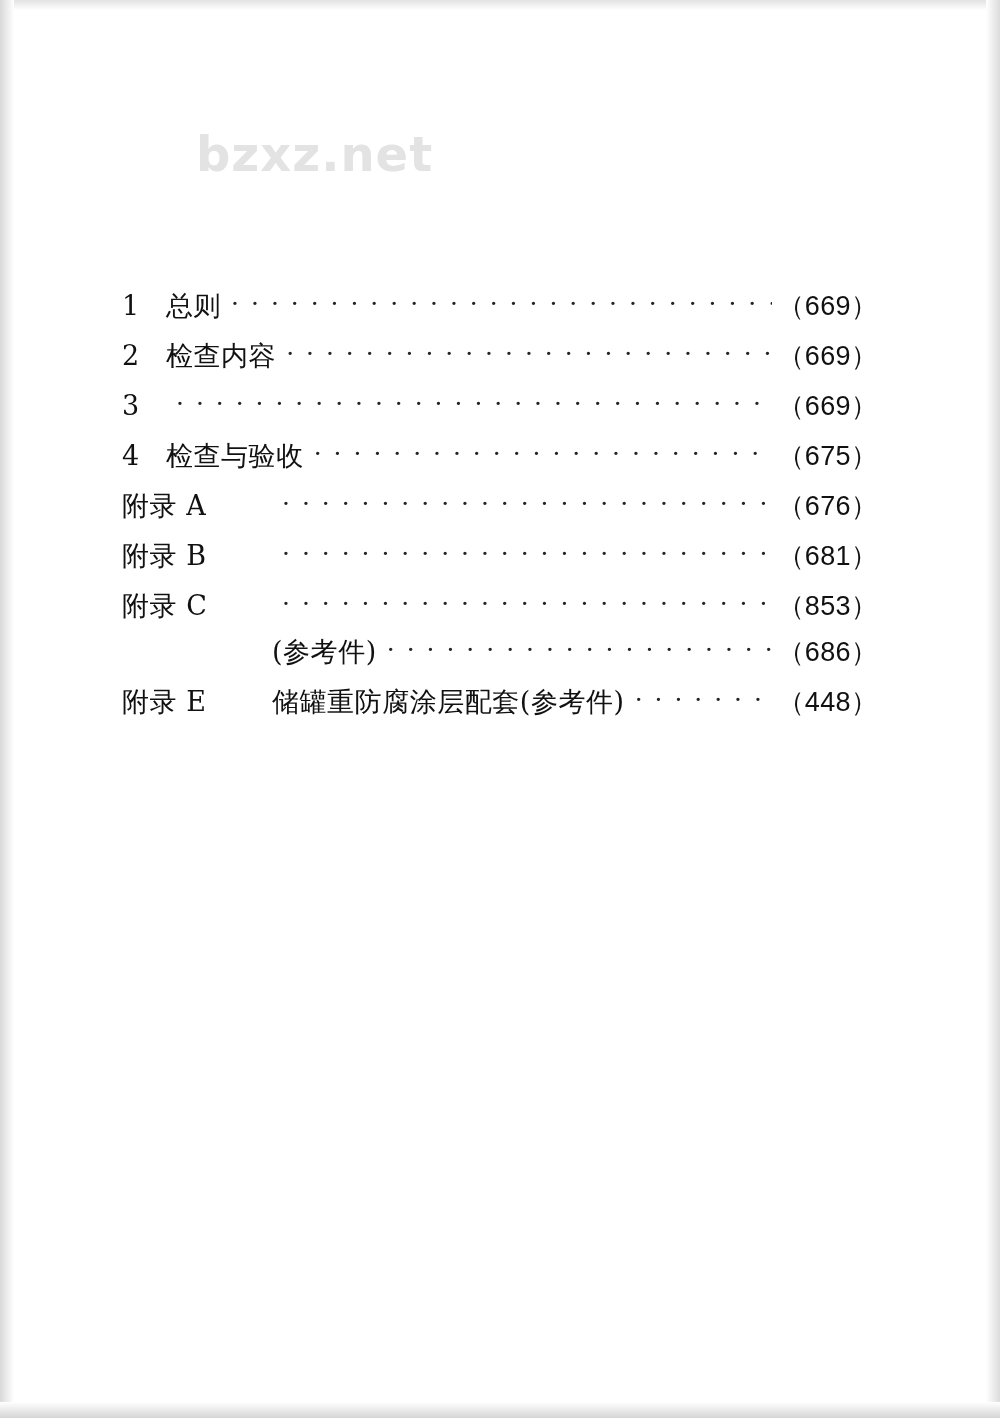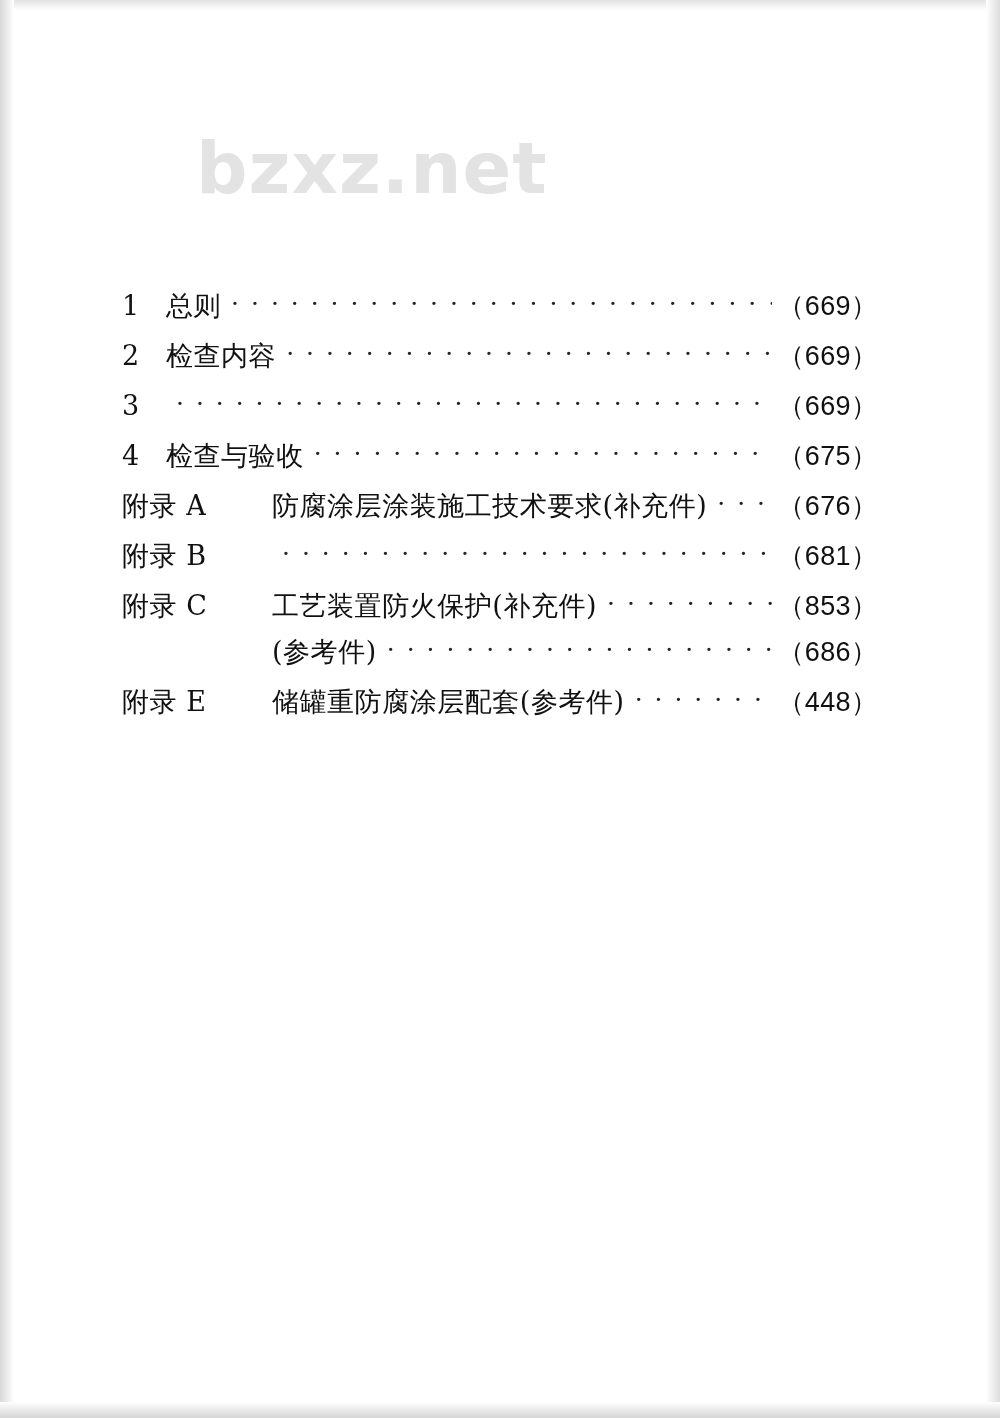--- a/index.html
+++ b/index.html
@@ -42,21 +42,21 @@
     left: 0; bottom: 0;
     width: 100%; height: 16px;
     background: linear-gradient(to top, #d5d5d5 0%, #ffffff 100%);
   }
 
   .watermark {
     position: absolute;
     left: 196px;
     top: 126px;
     font-family: "DejaVu Sans", "Liberation Sans", sans-serif;
-    font-size: 72px;
+    font-size: 48px;
     font-weight: bold;
     color: #e3e3e3;
     letter-spacing: 1px;
     user-select: none;
     white-space: nowrap;
   }
 
   .doc-title {
     position: absolute;
     left: 0;
@@ -161,32 +161,30 @@
         <span class="page-no">（669）</span>
       </div>
       <div class="toc-entry">
         <span class="num">4</span>
         <span class="label">检查与验收</span>
         <span class="leader">· · · · · · · · · · · · · · · · · · · · · · · · · · · · · · · · · · · · · · · · · · · · · · · · · · · · · · · · · · · · · · · · · · · · · · · · · · · · · · · · · · · · · · · · · ·</span>
         <span class="page-no">（675）</span>
       </div>
       <div class="toc-entry">
         <span class="appx">附录 A</span>
-        <span class="label">防腐涂层涂装施工技术要求(补充件)</span>
         <span class="leader">· · · · · · · · · · · · · · · · · · · · · · · · · · · · · · · · · · · · · · · · · · · · · · · · · · · · · · · · · · · · · · · · · · · · · · · · · · · · · · · · · · · · · · · · · ·</span>
         <span class="page-no">（676）</span>
       </div>
       <div class="toc-entry">
         <span class="appx">附录 B</span>
         <span class="leader">· · · · · · · · · · · · · · · · · · · · · · · · · · · · · · · · · · · · · · · · · · · · · · · · · · · · · · · · · · · · · · · · · · · · · · · · · · · · · · · · · · · · · · · · · ·</span>
         <span class="page-no">（681）</span>
       </div>
       <div class="toc-entry">
         <span class="appx">附录 C</span>
-        <span class="label">工艺装置防火保护(补充件)</span>
         <span class="leader">· · · · · · · · · · · · · · · · · · · · · · · · · · · · · · · · · · · · · · · · · · · · · · · · · · · · · · · · · · · · · · · · · · · · · · · · · · · · · · · · · · · · · · · · · ·</span>
         <span class="page-no">（853）</span>
       </div>
       <div class="toc-entry cont">
         <span class="indent"></span>
         <span class="label">(参考件)</span>
         <span class="leader">· · · · · · · · · · · · · · · · · · · · · · · · · · · · · · · · · · · · · · · · · · · · · · · · · · · · · · · · · · · · · · · · · · · · · · · · · · · · · · · · · · · · · · · · · ·</span>
         <span class="page-no">（686）</span>
       </div>
       <div class="toc-entry">

